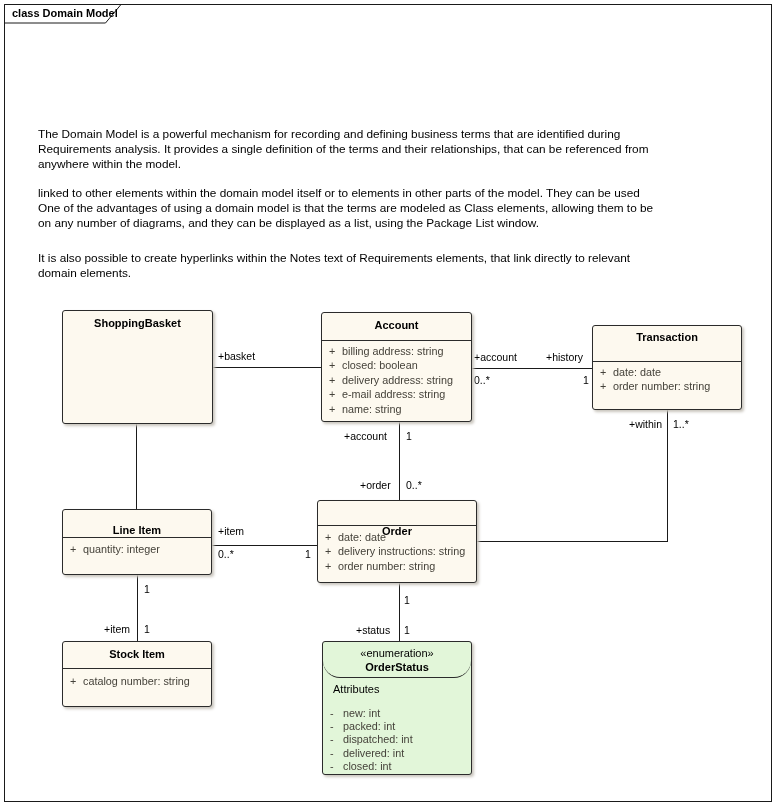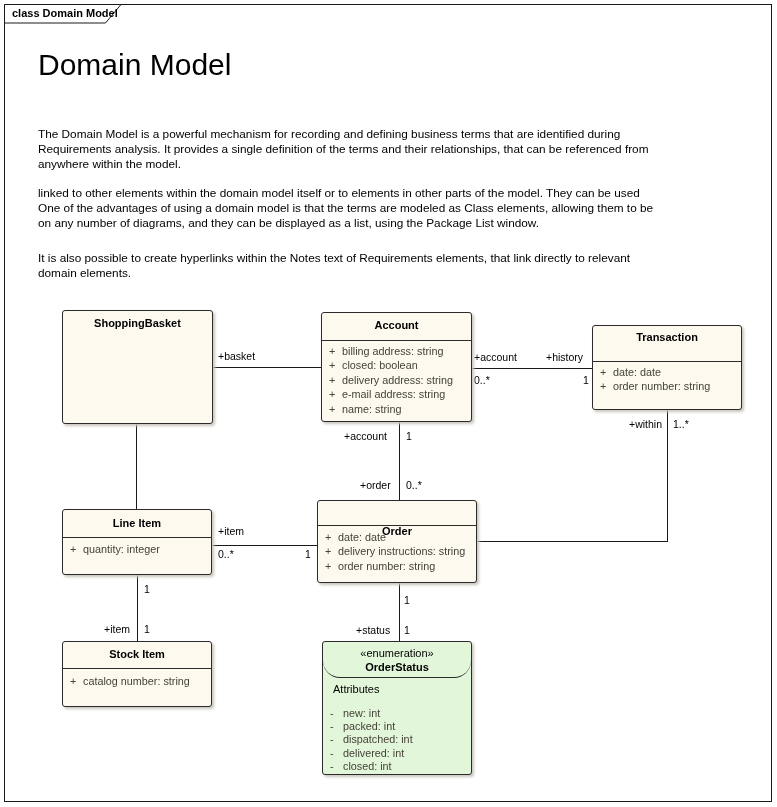--- a/index.html
+++ b/index.html
@@ -46,21 +46,20 @@
 <body>
 
 <div class="canvas">
 
   <div class="frame"></div>
   <svg class="tab" viewBox="0 0 122 20">
     <path d="M0.5 0.5 H117 L101.5 19 H0.5 Z" fill="#ffffff" stroke="#1a1a1a" stroke-width="1"></path>
   </svg>
   <span class="tab-label">class Domain Model</span>
 
-  <div class="doc-title">Domain Model</div>
   <div class="para" style="top:99px">
     <div class="pline">The Domain Model is a powerful mechanism for recording and defining business terms that are identified during</div>
     <div class="pline">Requirements analysis.  It provides a single definition of the terms and their relationships, that can be referenced from</div>
     <div class="pline">anywhere within the model.</div>
   </div>
   <div class="para" style="top:158px">
     <div class="pline">linked to other elements within the domain model itself or to elements in other parts of the model.  They can be used</div>
     <div class="pline">One of the advantages of using a domain model is that the terms are modeled as Class elements, allowing them to be</div>
     <div class="pline">on any number of diagrams, and they can be displayed as a list, using the Package List window.</div>
   </div>
@@ -144,21 +143,21 @@
           <span>date: date</span>
         </div>
       <div class="attr">
           <span class="vis">+</span>
           <span>order number: string</span>
         </div>
     </div>
   </div>
 
   <div class="uml" style="left:62px;top:509px;width:150px;height:66px">
-    <div class="uml-title sep" style="height:28px;padding-top:7px">Line Item</div>
+    <div class="uml-title sep" style="height:28px;padding-top:14px">Line Item</div>
     <div class="uml-attrs" style="padding-top:4px">
       <div class="attr">
           <span class="vis">+</span>
           <span>quantity: integer</span>
         </div>
     </div>
   </div>
 
   <div class="uml" style="left:317px;top:500px;width:160px;height:83px">
     <div class="uml-title sep" style="height:14px;padding-top:24px">Order</div>

